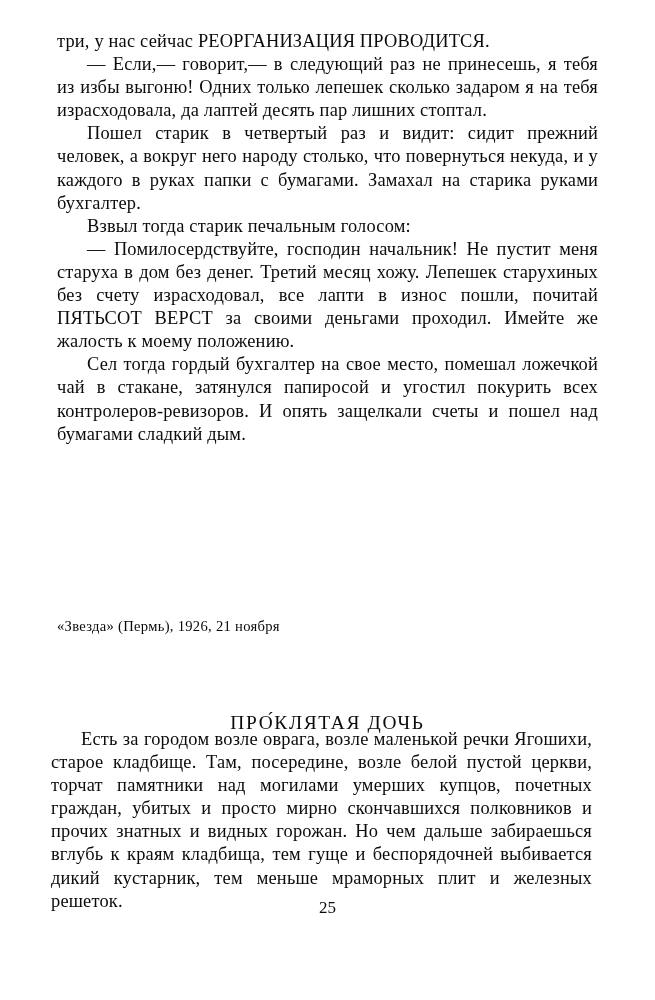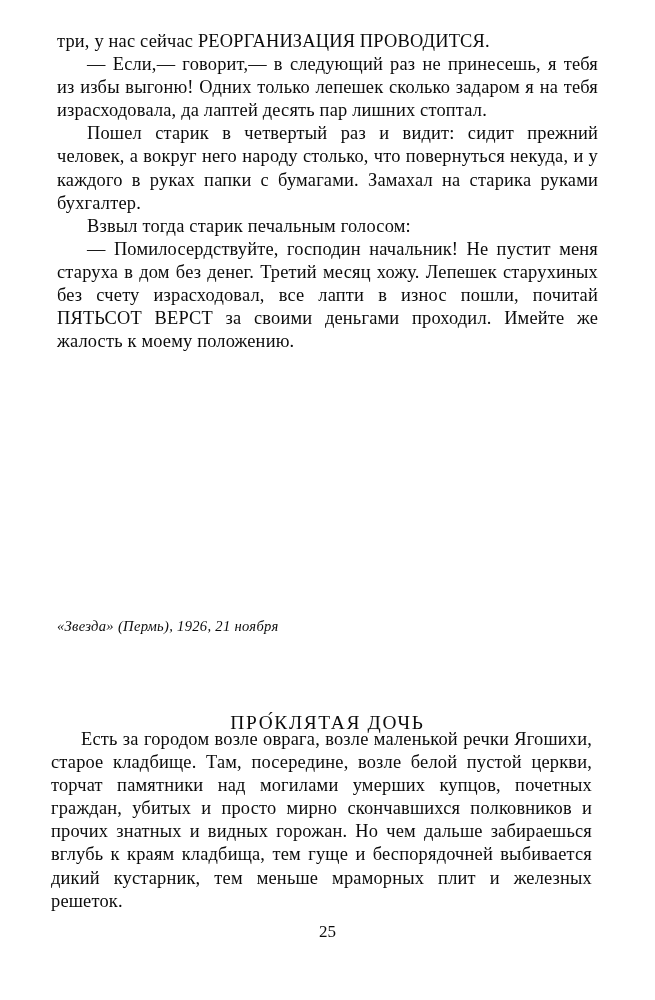--- a/index.html
+++ b/index.html
@@ -47,21 +47,20 @@
   .para.cont {
     text-indent: 0;
   }
 
   
   .attribution {
     position: absolute;
     left: 57px;
     top: 617px;
     font-family: "Liberation Serif", "DejaVu Serif", serif;
-    font-style: italic;
     font-size: 14.6px;
     line-height: 19px;
     color: #0b0b0b;
     white-space: nowrap;
     letter-spacing: 0.02em;
   }
 
   
   .story-heading {
     position: absolute;
@@ -82,39 +81,40 @@
     position: absolute;
     left: 51px;
     top: 728px;
     width: 541px;
   }
 
   
   .folio {
     position: absolute;
     left: 0;
-    top: 922px;
+    top: 898px;
     width: 655px;
     text-align: center;
     font-family: "Liberation Serif", "DejaVu Serif", serif;
     font-size: 17px;
     color: #0b0b0b;
   }
 </style>
 </head>
 <body>
 
 <div class="page">
 
   <div class="text-column">
     <p class="para cont">три, у нас сейчас РЕОРГАНИЗАЦИЯ ПРОВОДИТСЯ.</p>
     <p class="para indent">— Если,— говорит,— в следующий раз не принесешь, я тебя из избы выгоню! Одних только лепешек сколько задаром я на тебя израсходовала, да лаптей десять пар лишних стоптал.</p>
     <p class="para indent">Пошел старик в четвертый раз и видит: сидит прежний человек, а вокруг него народу столько, что повернуться некуда, и у каждого в руках папки с бумагами. Замахал на старика руками бухгалтер.</p>
     <p class="para indent">Взвыл тогда старик печальным голосом:</p>
     <p class="para indent">— Помилосердствуйте, господин начальник! Не пустит меня старуха в дом без денег. Третий месяц хожу. Лепешек старухиных без счету израсходовал, все лапти в износ пошли, почитай ПЯТЬСОТ ВЕРСТ за своими деньгами проходил. Имейте же жалость к моему положению.</p>
+    <p class="para indent">Сел тогда гордый бухгалтер на свое место, помешал ложечкой чай в стакане, затянулся папиросой и угостил покурить всех контролеров-ревизоров. И опять защелкали счеты и пошел над бумагами сладкий дым.</p>
   </div>
 
   <div class="attribution">«Звезда» (Пермь), 1926, 21 ноября</div>
 
   <h2 class="story-heading">ПРО́КЛЯТАЯ ДОЧЬ</h2>
 
   <div class="section-two">
     <p class="para indent">Есть за городом возле оврага, возле маленькой речки Ягошихи, старое кладбище. Там, посередине, возле белой пустой церкви, торчат памятники над могилами умерших купцов, почетных граждан, убитых и просто мирно скончавшихся полковников и прочих знатных и видных горожан. Но чем дальше забираешься вглубь к краям кладбища, тем гуще и беспорядочней выбивается дикий кустарник, тем меньше мраморных плит и железных решеток.</p>
   </div>
 

